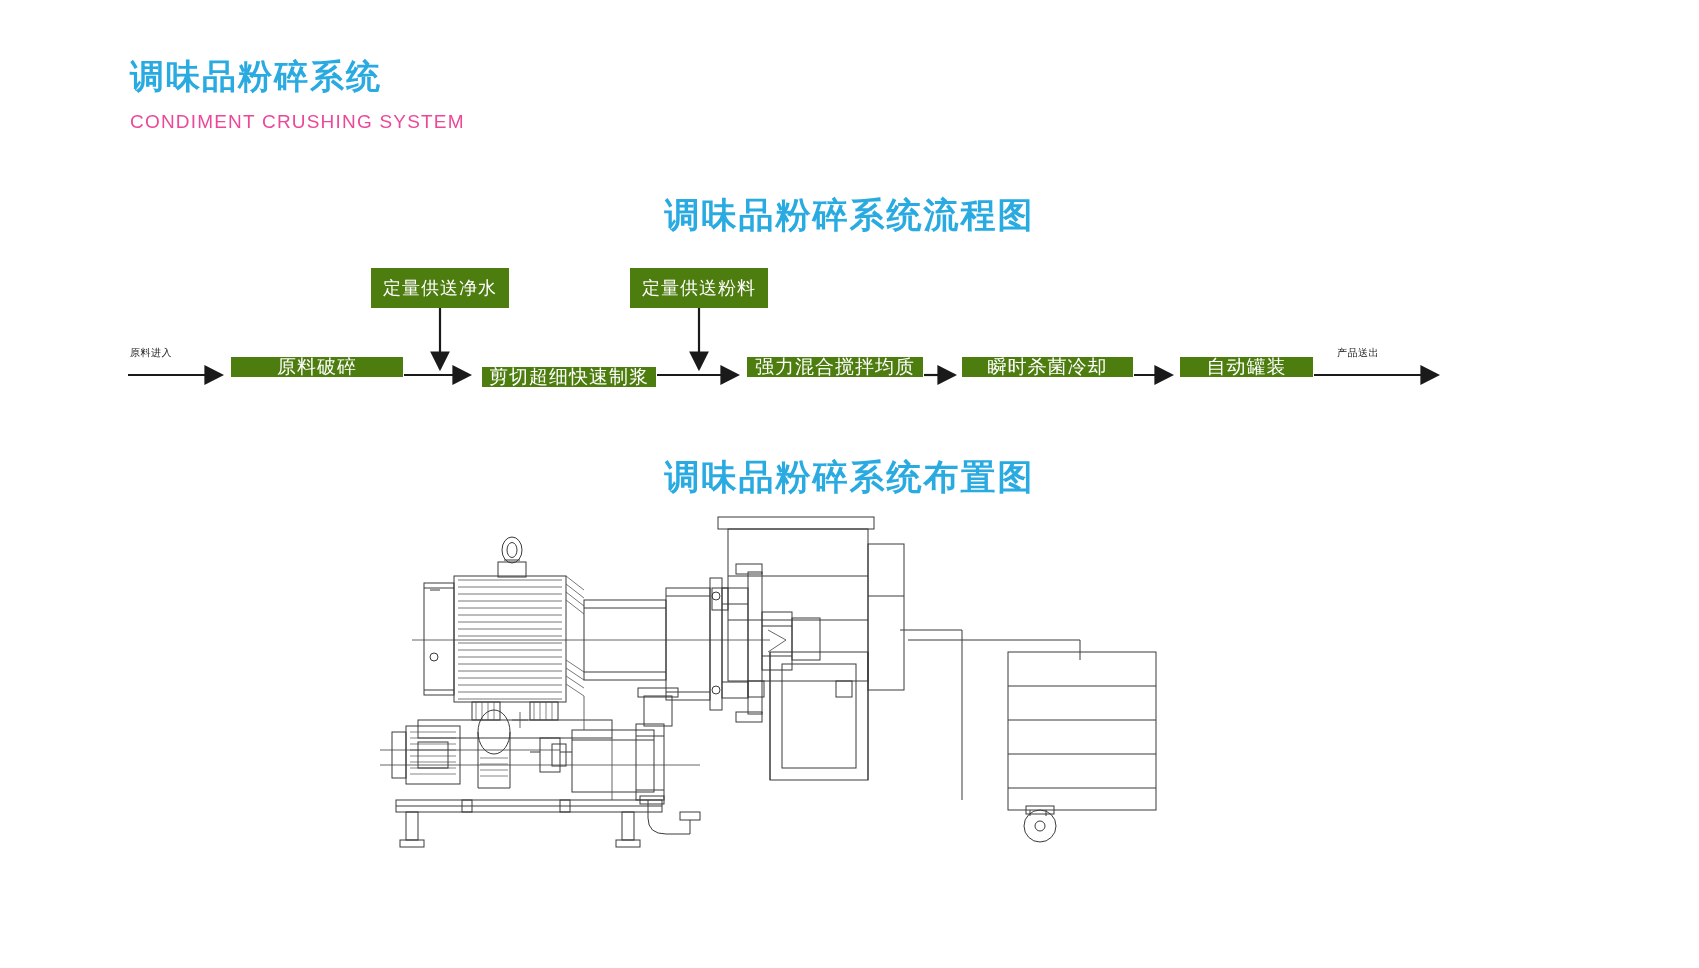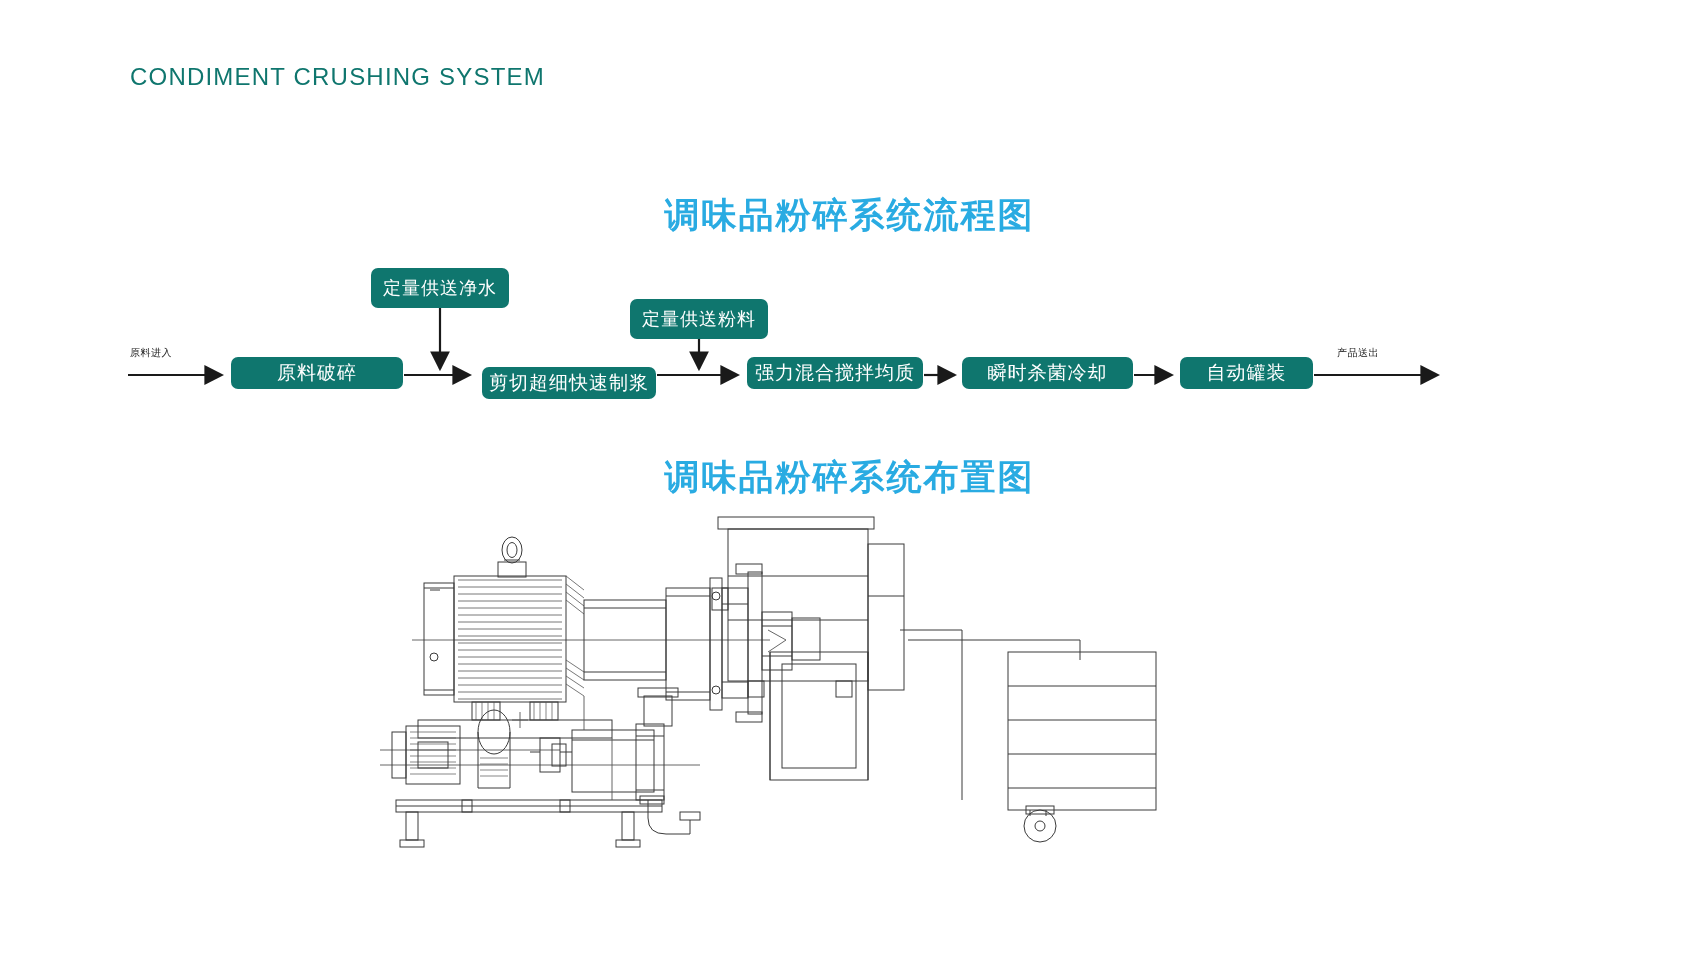--- a/index.html
+++ b/index.html
@@ -25,26 +25,26 @@
   }
   .title-cn {
     font-size: 34px;
     font-weight: 700;
     color: #29abe2;
     letter-spacing: 2px;
     line-height: 1.25;
     white-space: nowrap;
   }
   .title-en {
-    font-size: 24px;
+    font-size: 19px;
     font-weight: 400;
-    color: #0f766e;
+    color: #ec4899;
     letter-spacing: 1.2px;
     line-height: 1.3;
-    margin-top: 6px;
+    margin-top: 12px;
     white-space: nowrap;
   }
 
   
   .section-heading {
     position: absolute;
     width: 100%;
     text-align: center;
     font-size: 35px;
     font-weight: 700;
@@ -62,37 +62,36 @@
     width: 1699px;
     height: 170px;
   }
   .flow-svg {
     position: absolute;
     left: 0;
     top: 0;
   }
   .node-box {
     position: absolute;
-    background: #0f766e;
+    background: #4d7c0f;
     color: #ffffff;
     display: flex;
     align-items: center;
     justify-content: center;
     font-size: 19px;
     letter-spacing: 1px;
     box-sizing: border-box;
     white-space: nowrap;
-    border-radius: 7px;
   }
   .feeder-box {
     height: 40px;
     font-size: 18px;
   }
   .stage-box {
-    height: 32px;
+    height: 20px;
   }
   .edge-label {
     position: absolute;
     font-size: 10px;
     color: #1a1a1a;
     white-space: nowrap;
     letter-spacing: 0.5px;
   }
 
   
@@ -106,20 +105,21 @@
   .machine-svg {
     position: absolute;
     left: 0;
     top: 0;
   }
 </style>
 </head>
 <body>
 
 <div class="page-header">
+  <div class="title-cn">调味品粉碎系统</div>
   <div class="title-en">CONDIMENT CRUSHING SYSTEM</div>
 </div>
 
 <div class="section-heading" id="flow-heading">调味品粉碎系统流程图</div>
 
 <div class="flow-area">
 
   <svg class="flow-svg" width="1699" height="170" viewBox="0 0 1699 170">
     <defs>
       <marker id="ah" markerWidth="9" markerHeight="9" refX="8" refY="4.5" orient="auto">
@@ -140,21 +140,21 @@
 
       <line x1="1314" y1="120" x2="1438" y2="120" marker-end="url(#ah)"></line>
 
       <line x1="440" y1="53" x2="440" y2="114" marker-end="url(#ah)"></line>
 
       <line x1="699" y1="53" x2="699" y2="114" marker-end="url(#ah)"></line>
     </g>
   </svg>
 
   <div class="node-box feeder-box" style="left:371px; top:13px; width:138px;">定量供送净水</div>
-  <div class="node-box feeder-box" style="left:630px; top:13px; width:138px;margin-top:31px;">定量供送粉料</div>
+  <div class="node-box feeder-box" style="left:630px; top:13px; width:138px;">定量供送粉料</div>
 
   <div class="edge-label" style="left:130px; top:91px;">原料进入</div>
   <div class="edge-label" style="left:1337px; top:91px;">产品送出</div>
 
   <div class="node-box stage-box" style="left:231px; top:102px; width:172px;">原料破碎</div>
   <div class="node-box stage-box" style="left:482px; top:112px; width:174px;">剪切超细快速制浆</div>
   <div class="node-box stage-box" style="left:747px; top:102px; width:176px;">强力混合搅拌均质</div>
   <div class="node-box stage-box" style="left:962px; top:102px; width:171px;">瞬时杀菌冷却</div>
   <div class="node-box stage-box" style="left:1180px; top:102px; width:133px;">自动罐装</div>
 </div>

